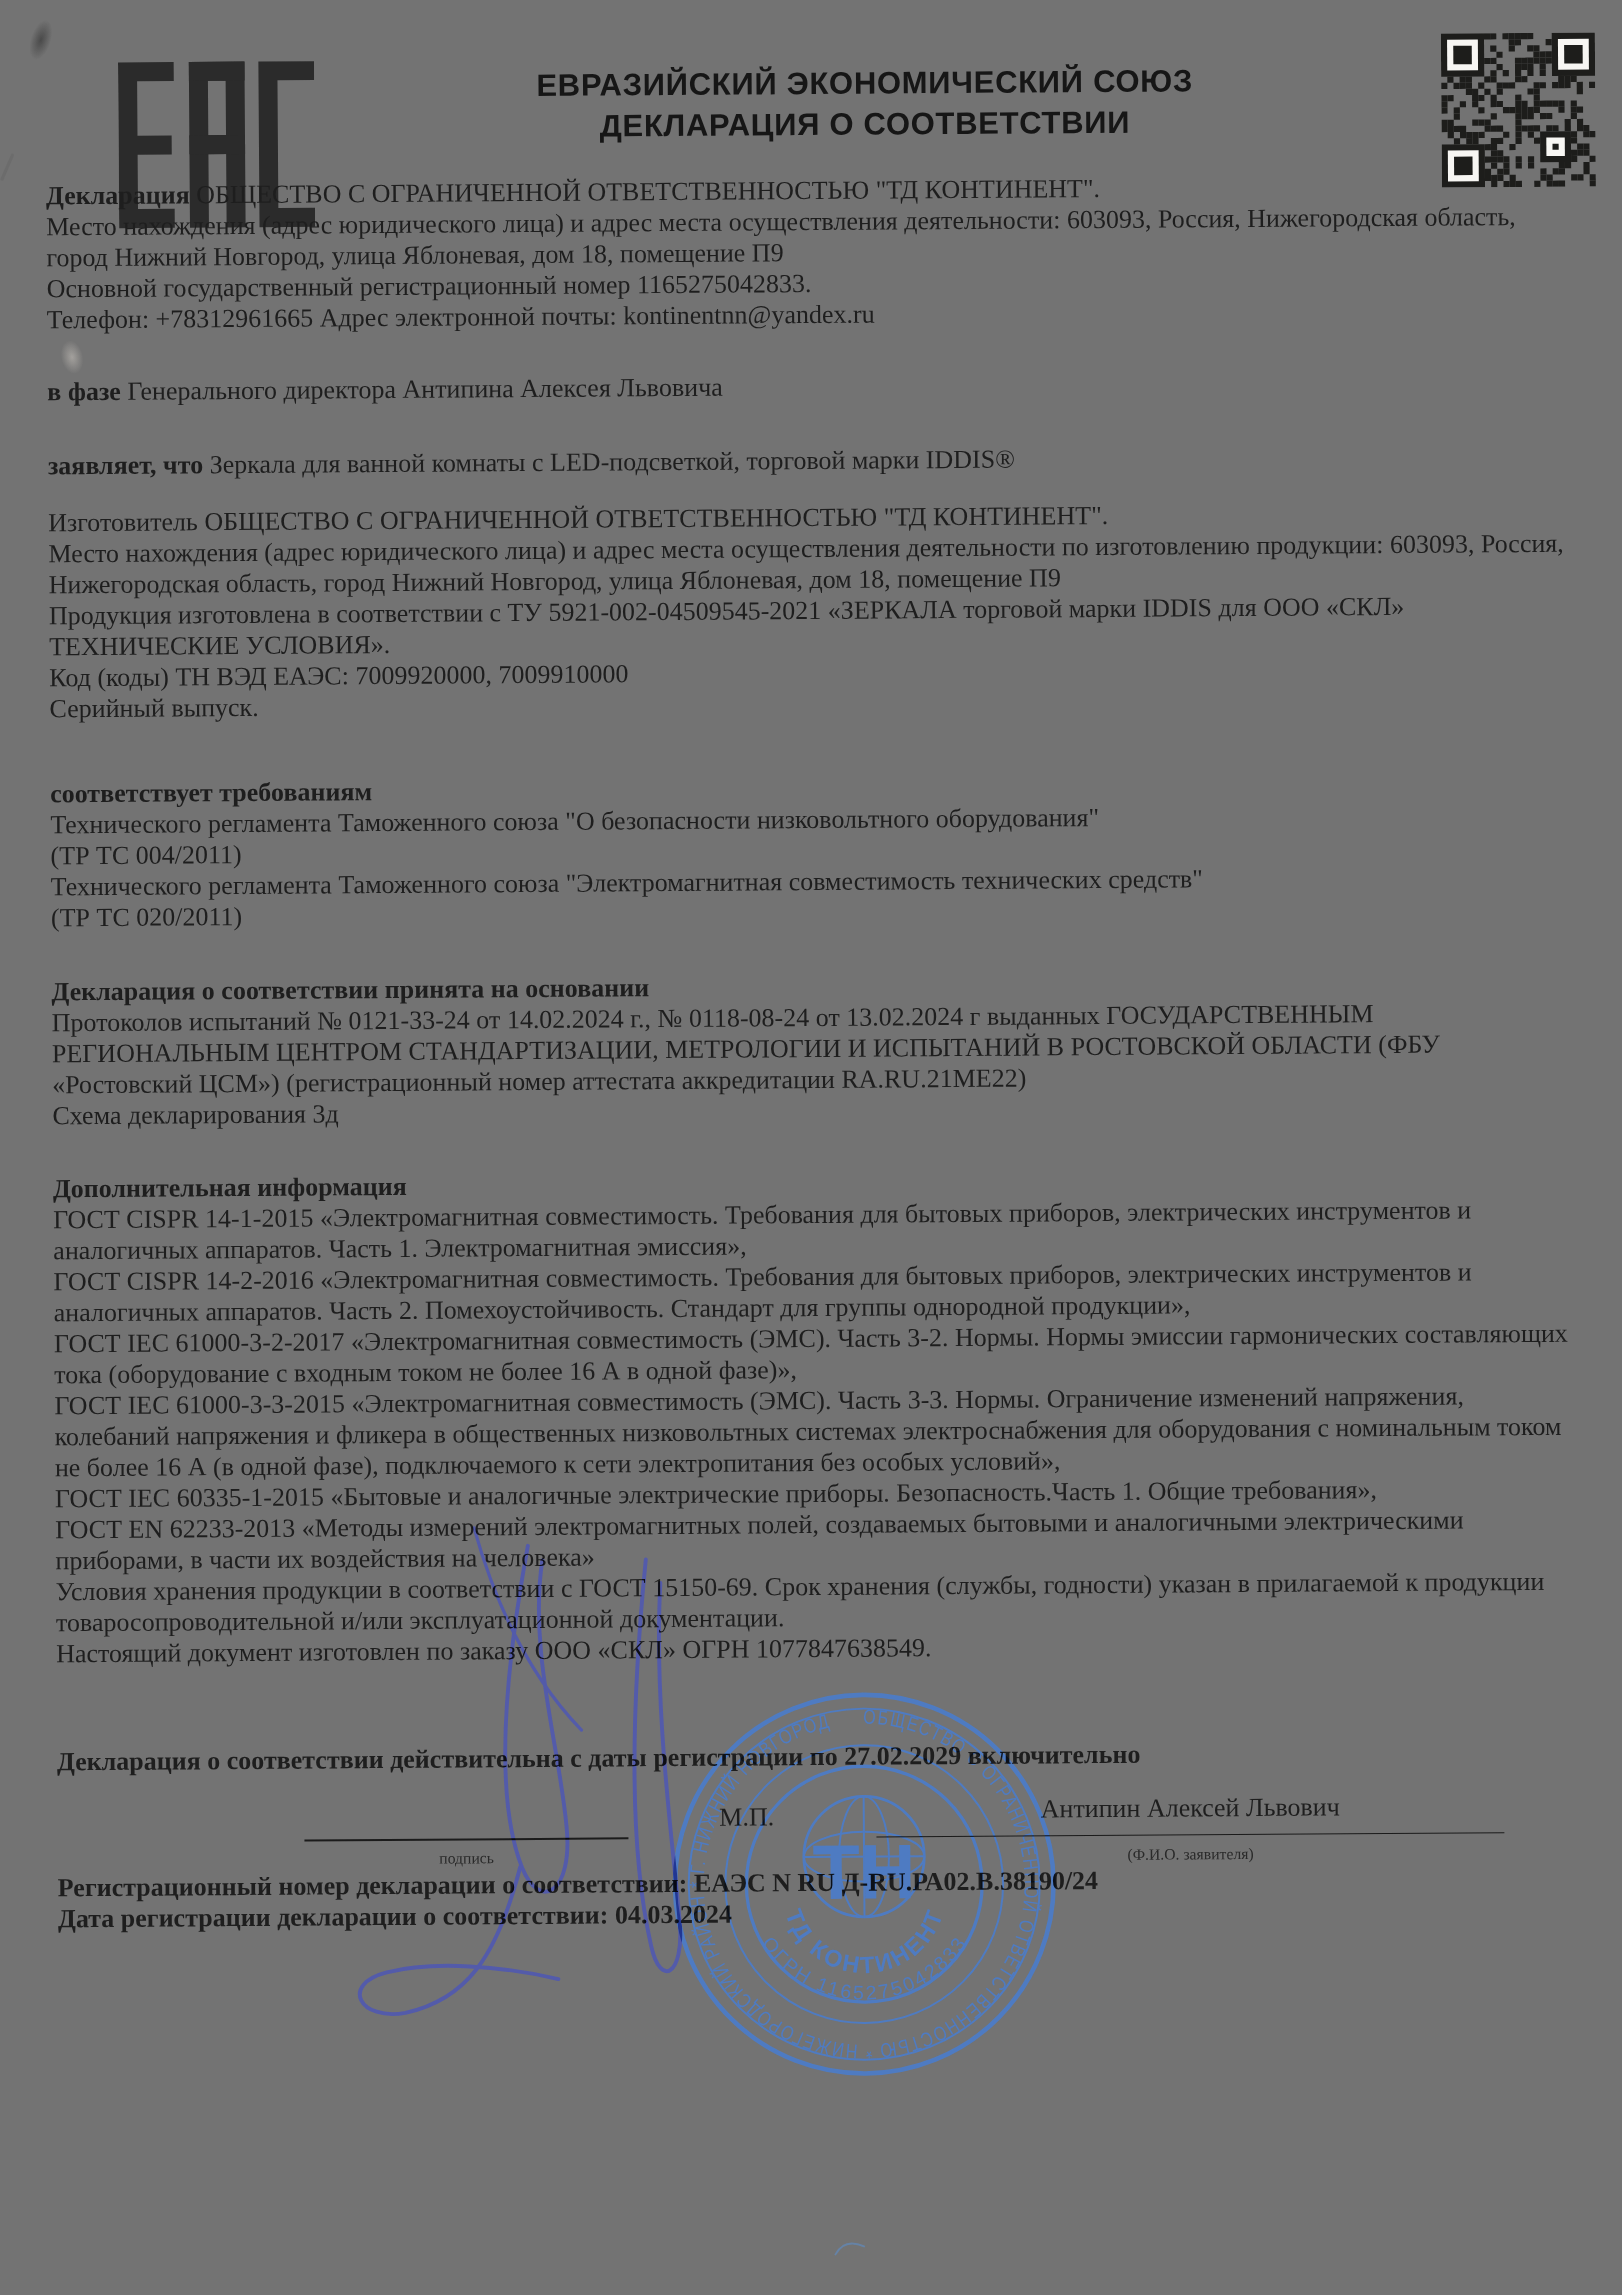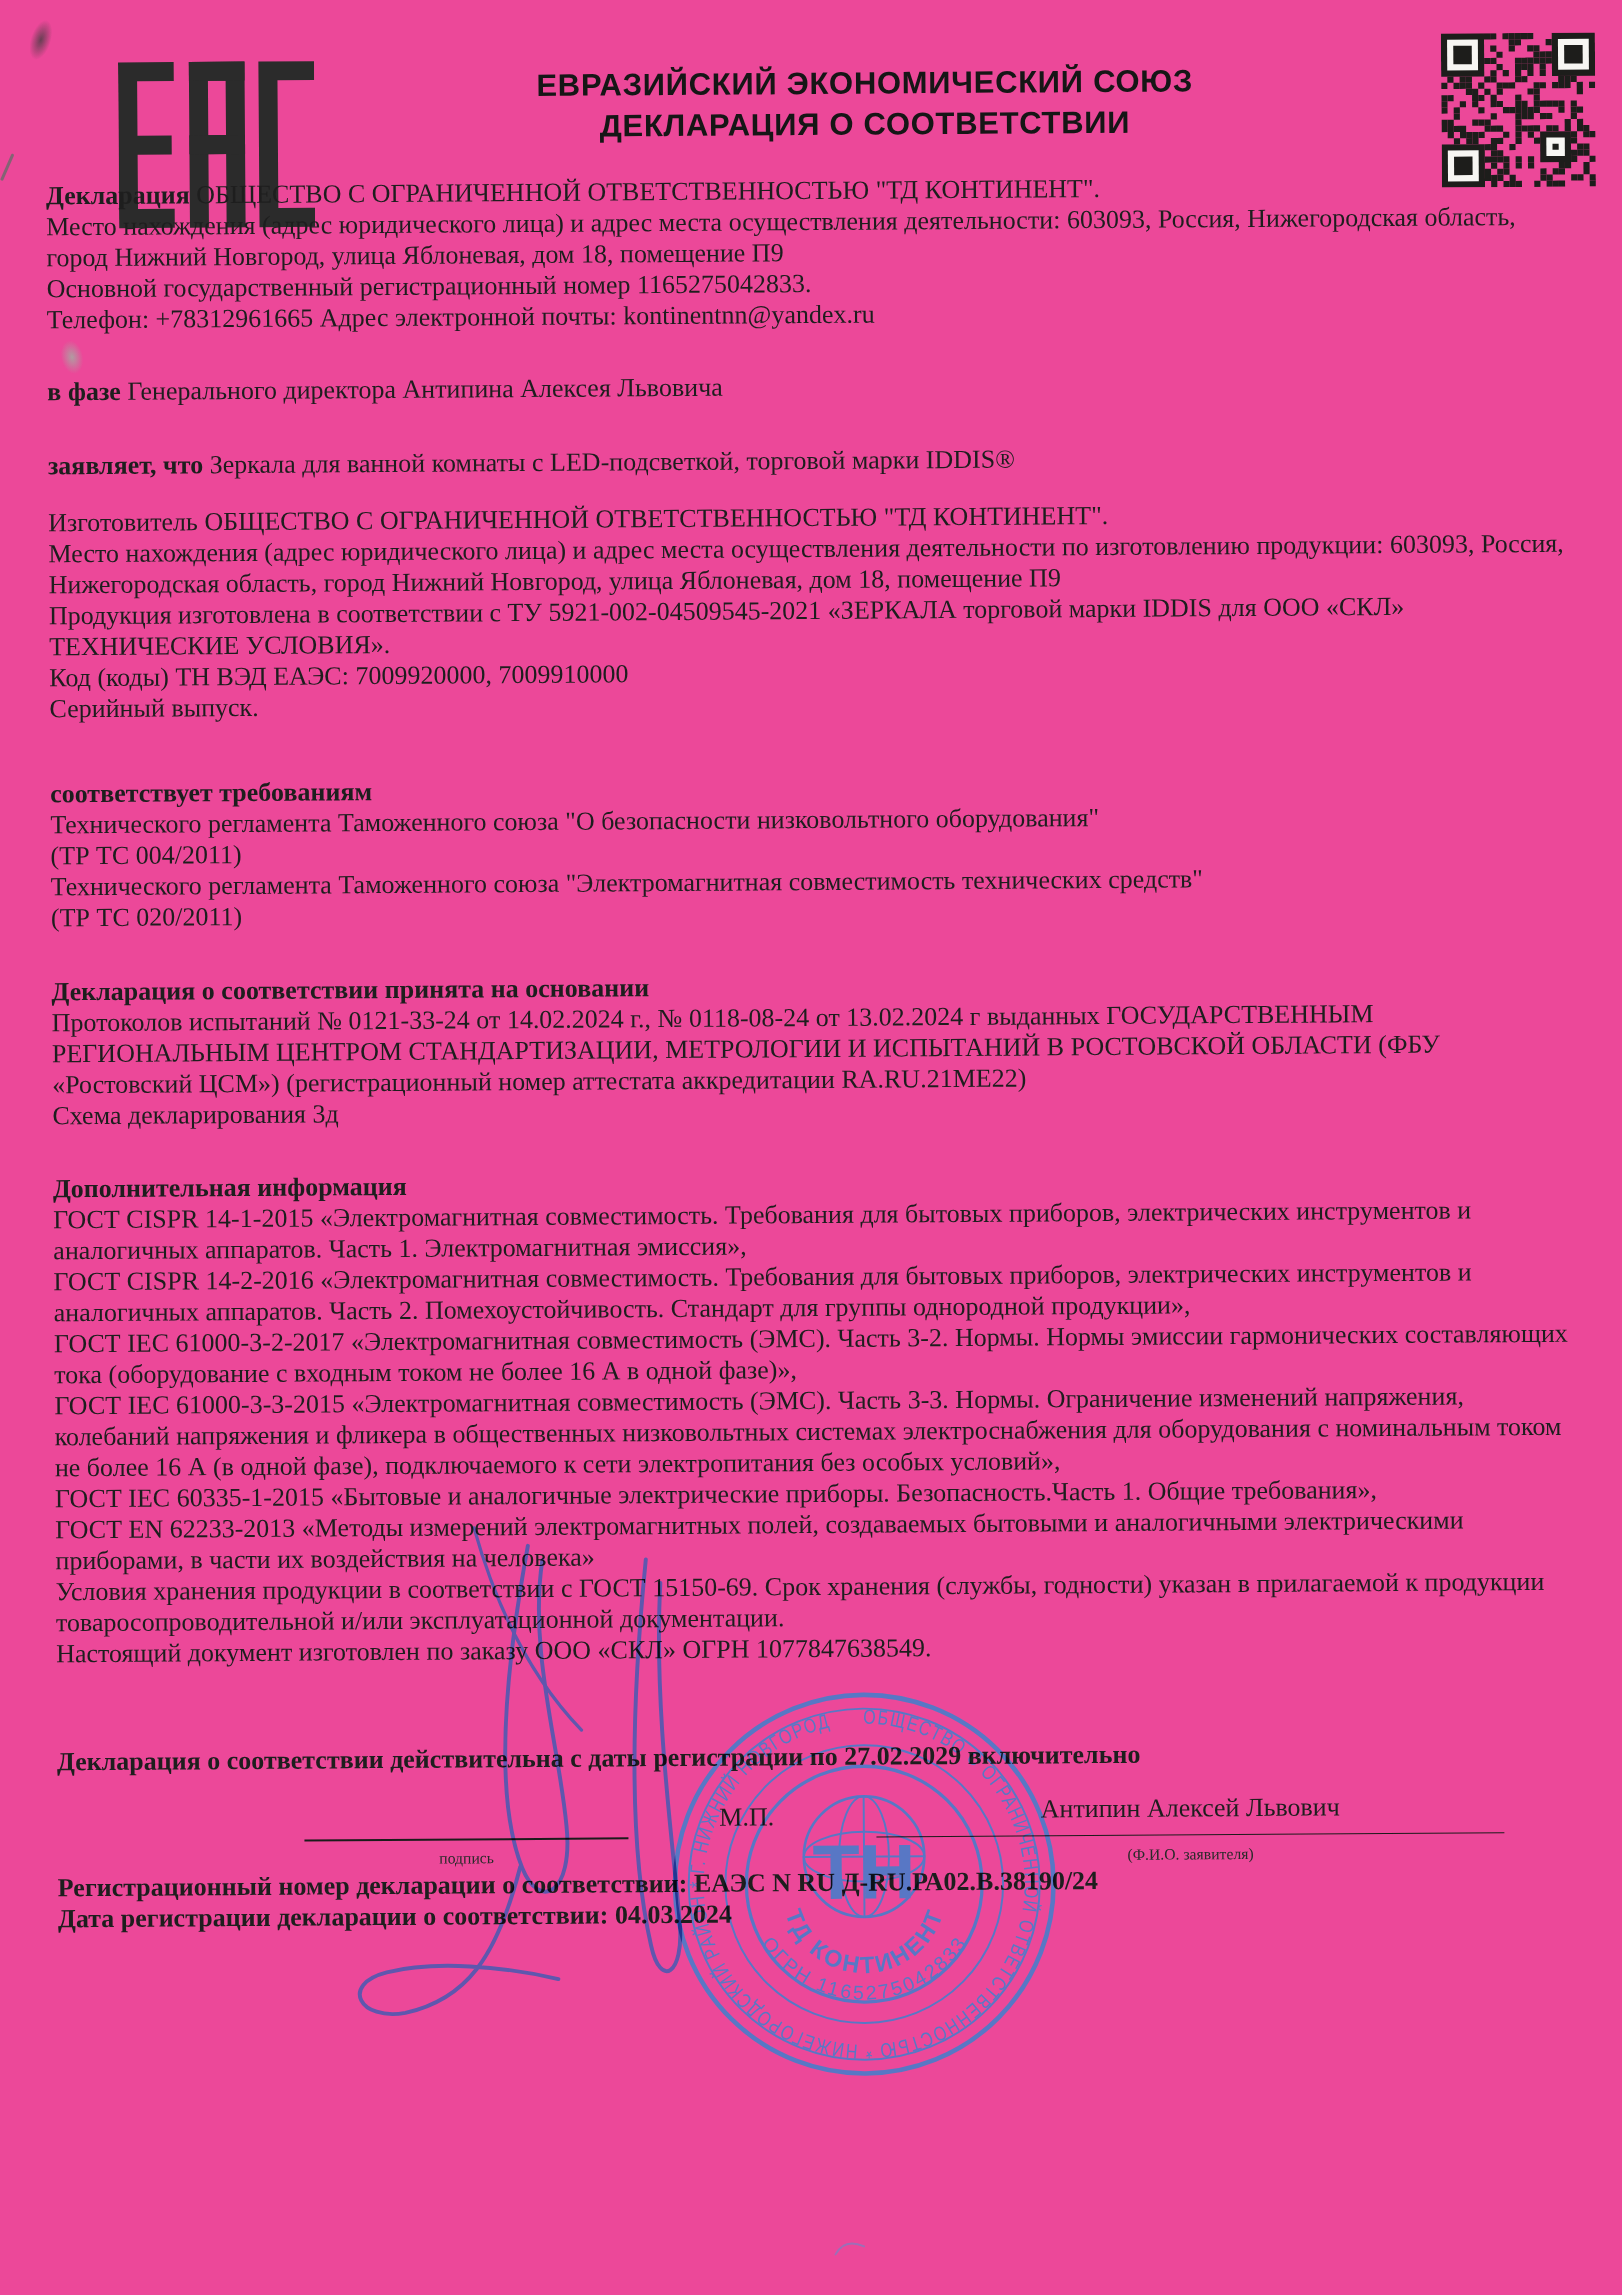--- a/index.html
+++ b/index.html
@@ -2,21 +2,21 @@
 <html style="font-size:10.5px"><head>
 <meta charset="utf-8">
 <style>
   html,body{margin:0;padding:0;}
   body{
     width:1623px;height:2295px;position:relative;
     background:#edebe8;
     font-family:"Liberation Serif", serif;
   }
   .page{
-    position:absolute;inset:0;background:#ec4899;overflow:hidden;
+    position:absolute;inset:0;background:#737373;overflow:hidden;
   }
   .scan{position:absolute;inset:0;transform:rotate(-0.4deg);transform-origin:50% 40%;}
 
   
   .eac-logo{position:absolute;left:124px;top:56px;width:196px;height:169px;}
   .doc-title{
     position:absolute;left:419px;top:63px;width:903px;text-align:center;
     font-family:"Liberation Sans", sans-serif;font-weight:700;
     font-size:31px;line-height:41px;color:#161616;letter-spacing:0.7px;
   }

